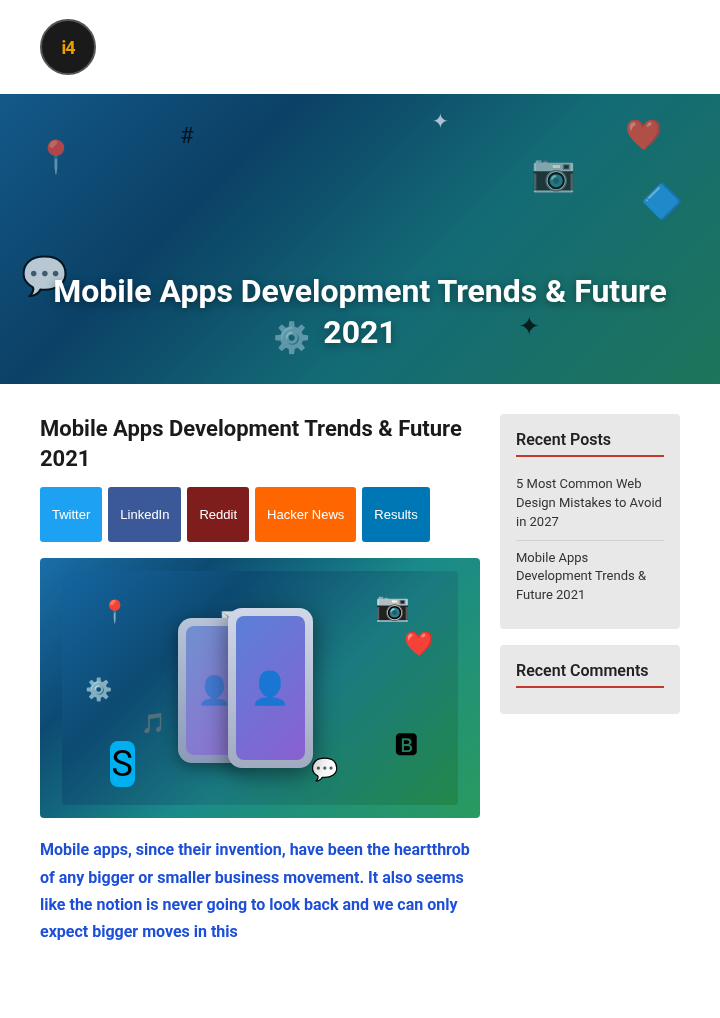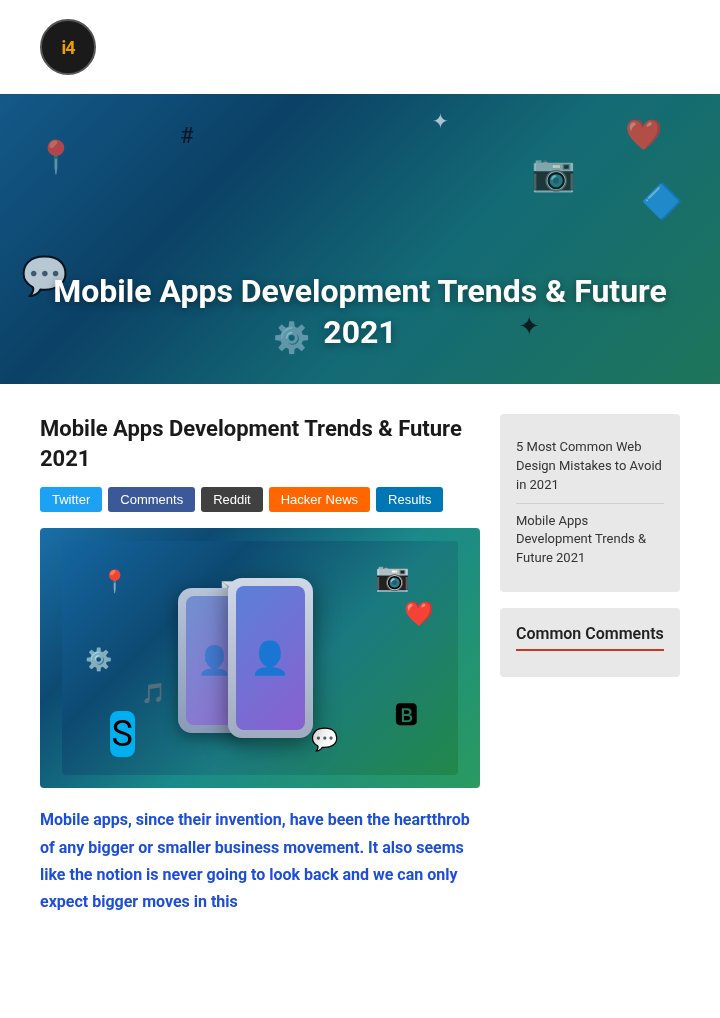--- a/index.html
+++ b/index.html
@@ -91,31 +91,31 @@
     }
 
     
     .share-buttons {
       display: flex;
       gap: 6px;
       flex-wrap: wrap;
       margin-bottom: 16px;
     }
     .share-btn {
-      padding: 5px 12px;
+      padding: 20px 12px;
       border-radius: 3px;
       font-size: 13px;
       font-weight: 500;
       color: #fff;
       border: none;
       cursor: pointer;
     }
     .btn-twitter { background: #1da1f2; }
     .btn-facebook { background: #3b5998; }
-    .btn-reddit { background: #404040; }
+    .btn-reddit { background: #7f1d1d; }
     .btn-hackernews { background: #ff6600; }
     .btn-linkedin { background: #0077b5; }
 
     
     .article-image {
       width: 100%;
       height: 260px;
       border-radius: 4px;
       margin-bottom: 18px;
       background: linear-gradient(135deg, #1a6fa8 0%, #0d4a72 25%, #1a8a8a 55%, #2a9a60 100%);
@@ -206,21 +206,21 @@
   <div class="hero-title">Mobile Apps Development Trends &amp; Future 2021</div>
 </div>
 
 <div class="main-content">
 
   <div class="article-col">
     <h1 class="article-title">Mobile Apps Development Trends &amp; Future 2021</h1>
 
     <div class="share-buttons">
       <button class="share-btn btn-twitter">Twitter</button>
-      <button class="share-btn btn-facebook">Comments</button>
+      <button class="share-btn btn-facebook">LinkedIn</button>
       <button class="share-btn btn-reddit">Reddit</button>
       <button class="share-btn btn-hackernews">Hacker News</button>
       <button class="share-btn btn-linkedin">Results</button>
     </div>
 
     <div class="article-image">
       <div class="article-image-inner">
 
         <span class="float-icon" style="top:12%;left:10%;">📍</span>
         <span class="float-icon" style="top:8%;right:12%;font-size:28px;">📷</span>
@@ -282,23 +282,24 @@
         </div>
       </div>
     </div>
 
     <p class="article-body">Mobile apps, since their invention, have been the heartthrob of any bigger or smaller business movement. It also seems like the notion is never going to look back and we can only expect bigger moves in this</p>
   </div>
 
   <div class="sidebar-col">
 
     <div class="sidebar-card">
-
-      <div class="sidebar-post-item">5 Most Common Web Design Mistakes to Avoid in 2021</div>
+      <div class="sidebar-card-title">Recent Posts</div>
+
+      <div class="sidebar-post-item">5 Most Common Web Design Mistakes to Avoid in 2027</div>
       <div class="sidebar-post-item">Mobile Apps Development Trends &amp; Future 2021</div>
     </div>
 
     <div class="sidebar-card">
-      <div class="sidebar-card-title">Common Comments</div>
+      <div class="sidebar-card-title">Recent Comments</div>
     </div>
 
   </div>
 </div>
 
 </body></html>

